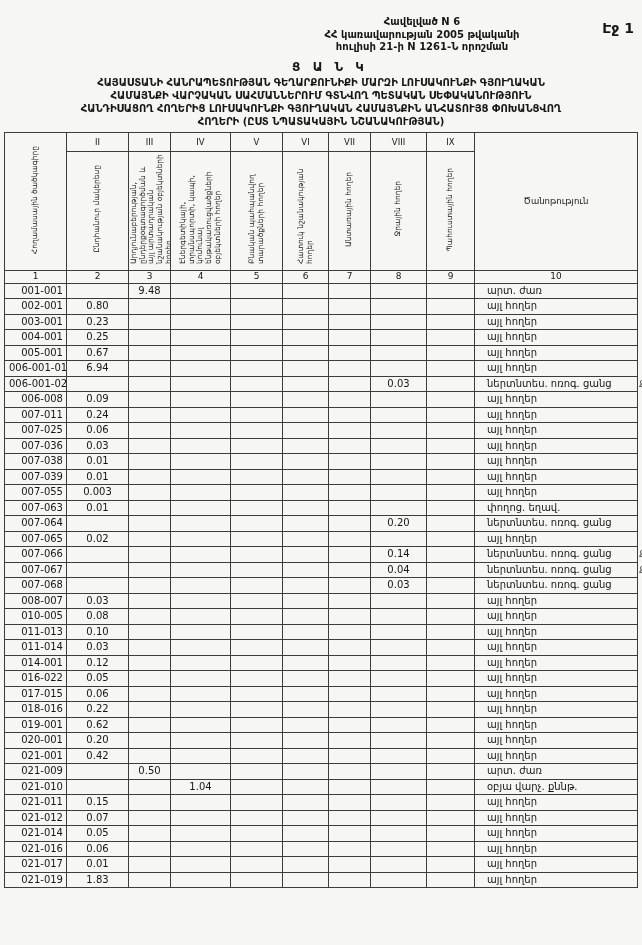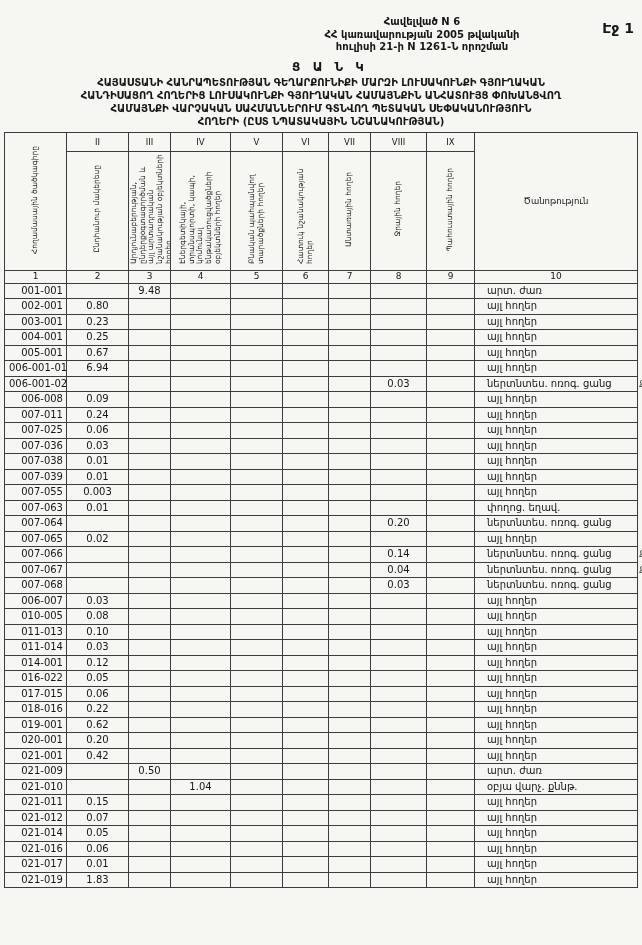--- a/index.html
+++ b/index.html
@@ -89,22 +89,22 @@
   <div class="annex">
     <div>Հավելված N 6</div>
     <div>ՀՀ կառավարության 2005 թվականի</div>
     <div>հուլիսի 21-ի N 1261-Ն որոշման</div>
   </div>
 
   <div class="doc-title">Ց Ա Ն Կ</div>
 
   <div class="doc-subtitle">
     <div>ՀԱՅԱՍՏԱՆԻ ՀԱՆՐԱՊԵՏՈՒԹՅԱՆ ԳԵՂԱՐՔՈՒՆԻՔԻ ՄԱՐԶԻ ԼՈՒՍԱԿՈՒՆՔԻ ԳՅՈՒՂԱԿԱՆ</div>
+    <div>ՀԱՄԱՅՆՔԻ ՎԱՐՉԱԿԱՆ ՍԱՀՄԱՆՆԵՐՈՒՄ ԳՏՆՎՈՂ ՊԵՏԱԿԱՆ ՍԵՓԱԿԱՆՈՒԹՅՈՒՆ</div>
     <div>ՀԱՆԴԻՍԱՑՈՂ ՀՈՂԵՐԻՑ ԼՈՒՍԱԿՈՒՆՔԻ ԳՅՈՒՂԱԿԱՆ ՀԱՄԱՅՆՔԻՆ ԱՆՀԱՏՈՒՅՑ ՓՈԽԱՆՑՎՈՂ</div>
-    <div>ՀԱՄԱՅՆՔԻ ՎԱՐՉԱԿԱՆ ՍԱՀՄԱՆՆԵՐՈՒՄ ԳՏՆՎՈՂ ՊԵՏԱԿԱՆ ՍԵՓԱԿԱՆՈՒԹՅՈՒՆ</div>
     <div>ՀՈՂԵՐԻ (ԸՍՏ ՆՊԱՏԱԿԱՅԻՆ ՆՇԱՆԱԿՈՒԹՅԱՆ)</div>
   </div>
 
   <table>
     <colgroup>
       <col style="width:62px">
         <col style="width:62px">
         <col style="width:42px">
       <col style="width:60px">
         <col style="width:52px">
@@ -395,21 +395,21 @@
           <td class="val"></td>
           <td class="val"></td>
           <td class="val"></td>
           <td class="val"></td>
           <td class="val"></td>
           <td class="val">0.03</td>
           <td class="val"></td>
           <td class="note">ներտնտես. ոռոգ. ցանց</td>
         </tr>
         <tr>
-          <td class="code">006-007</td>
+          <td class="code">008-007</td>
           <td class="val">0.03</td>
           <td class="val"></td>
           <td class="val"></td>
           <td class="val"></td>
           <td class="val"></td>
           <td class="val"></td>
           <td class="val"></td>
           <td class="val"></td>
           <td class="note">այլ հողեր</td>
         </tr>

